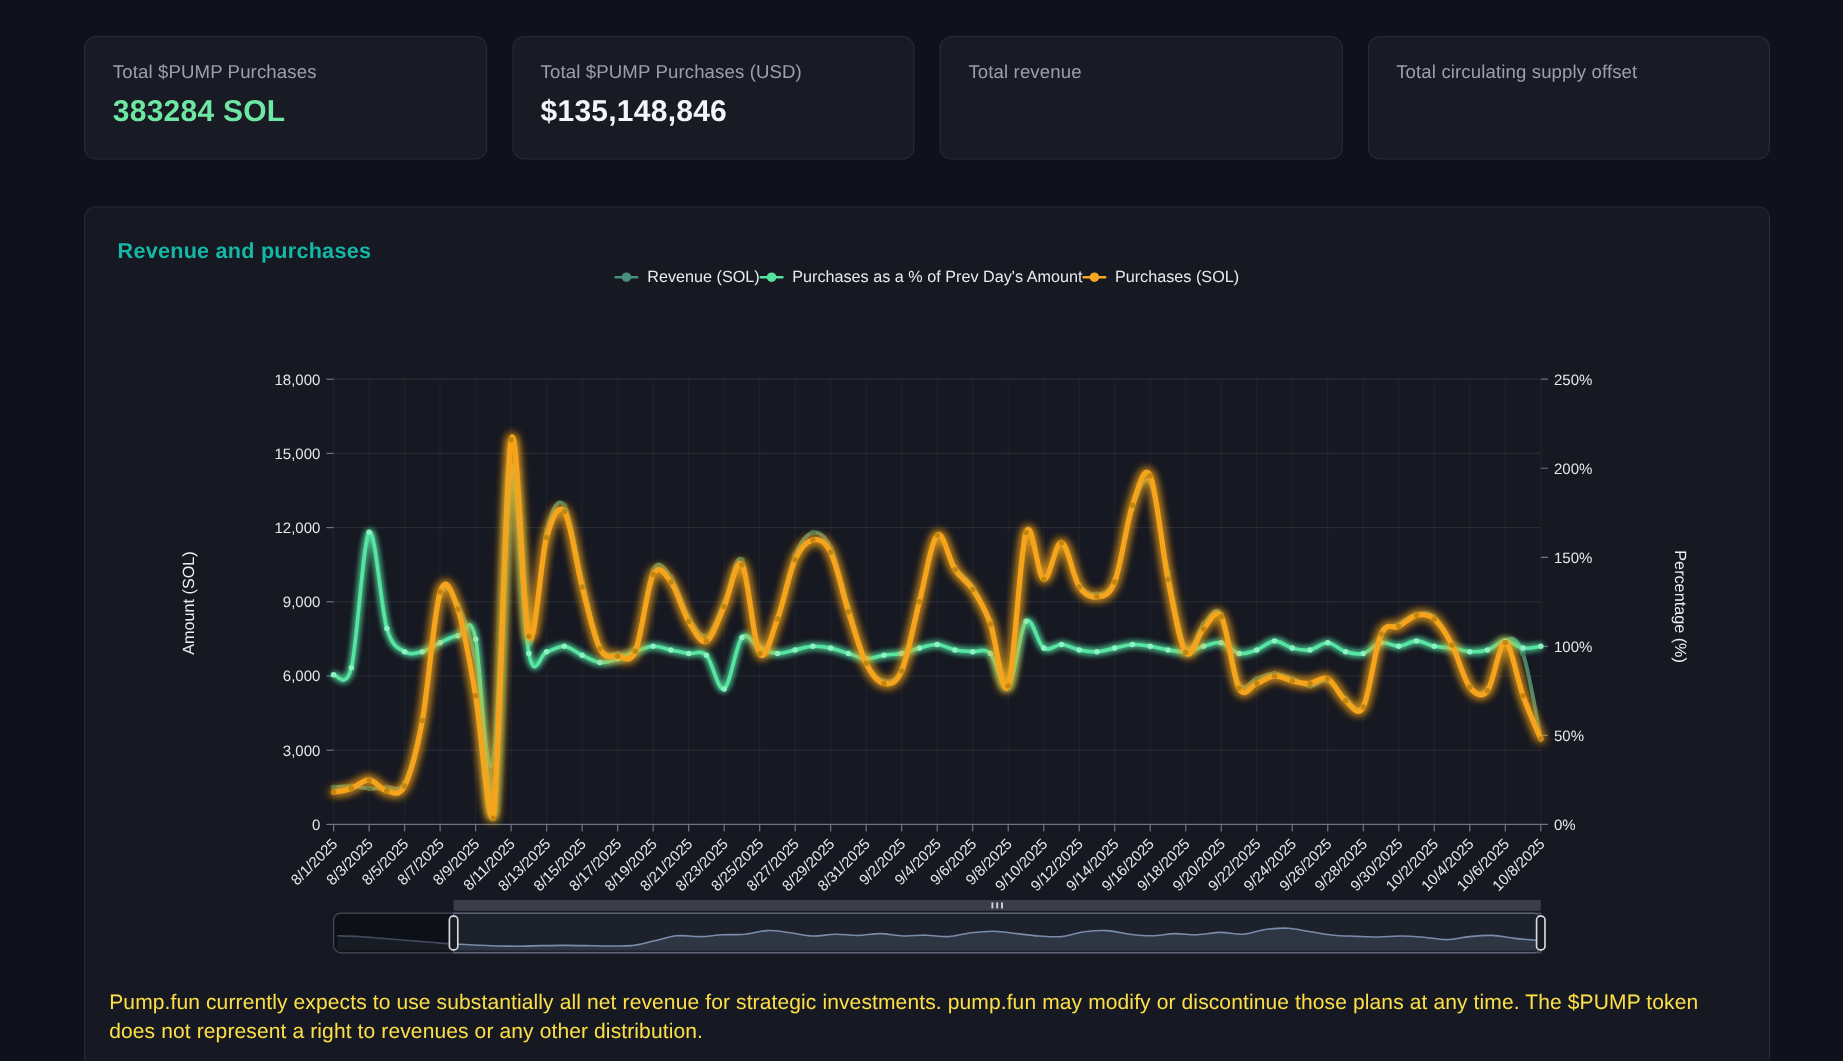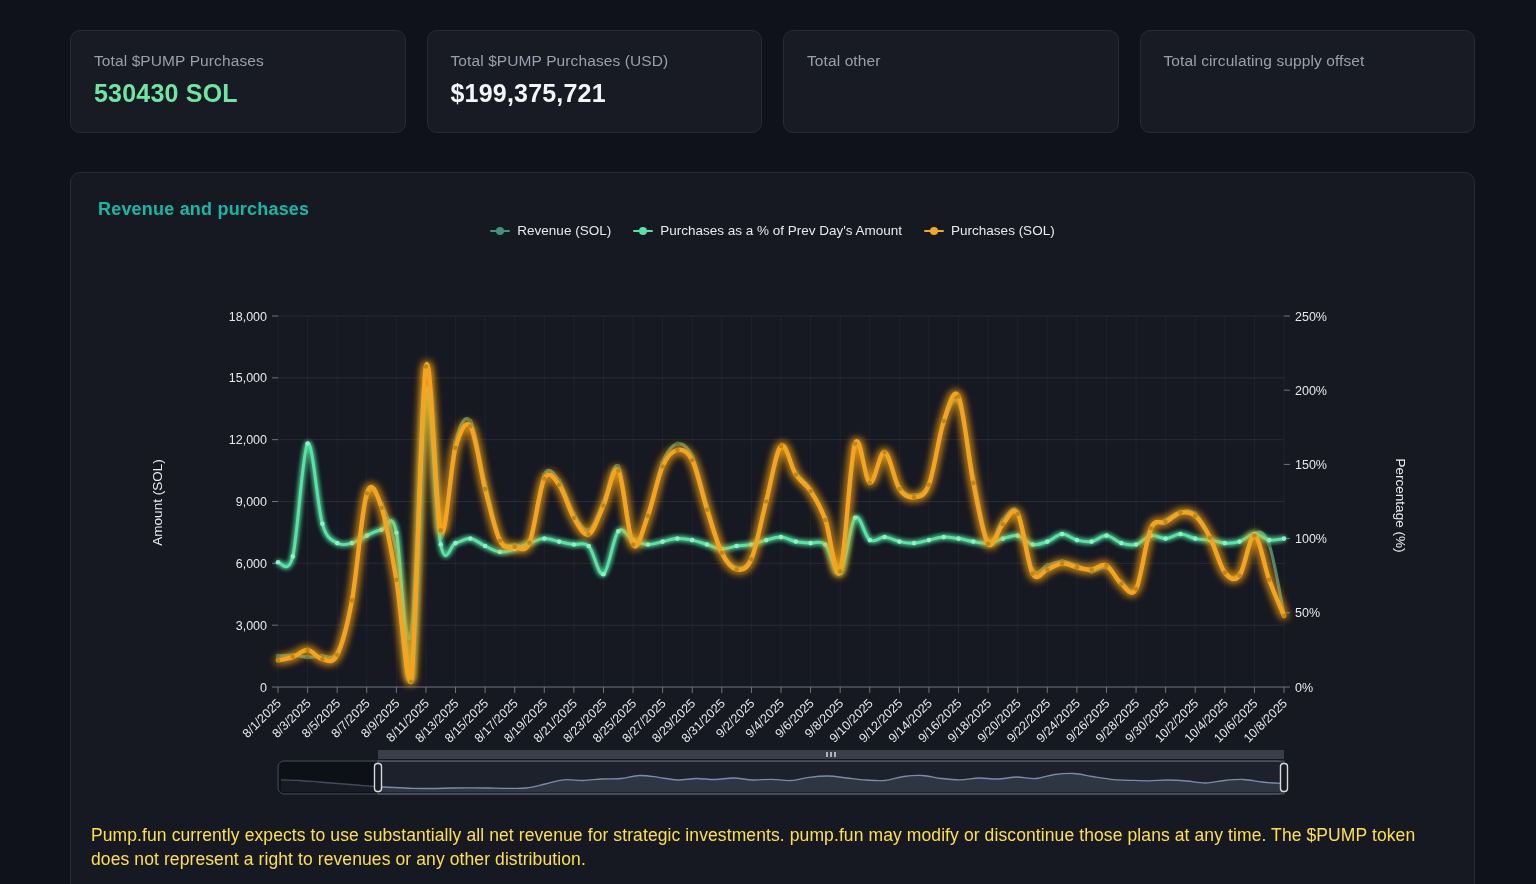--- a/index.html
+++ b/index.html
@@ -7,49 +7,49 @@
   .page{position:relative;width:1536px;height:884px;background:#10121b;}
   .stats-row{position:absolute;left:70px;top:30px;width:1405px;display:flex;gap:21px;}
   .stat-card{flex:1;background:#181a24;border:1px solid #272a37;border-radius:10px;
     padding:21px 23px;box-sizing:border-box;height:103px;}
   .stat-label{font-size:15.5px;color:#99a0ad;margin-bottom:9px;letter-spacing:.1px;}
   .stat-value{font-size:25px;font-weight:700;color:#f4f5f8;letter-spacing:.2px;}
   .stat-value.green{color:#6ee7a2;}
   .chart-card{position:absolute;left:70px;top:172px;width:1405px;height:740px;
     background:#161822;border:1px solid #262937;border-radius:10px;box-sizing:border-box;overflow:hidden;}
   .chart-title{position:absolute;left:27px;top:26px;font-size:18px;font-weight:700;color:#14b8a6;letter-spacing:.2px;}
-  .chart-legend{position:absolute;left:0;top:50px;width:100%;display:flex;justify-content:center;gap:22px;}
+  .chart-legend{position:absolute;left:0;top:50px;width:100%;display:flex;justify-content:center;}
   .legend-item{display:flex;align-items:center;gap:7px;cursor:pointer;}
   .legend-marker{position:relative;width:20px;height:10px;flex:0 0 auto;}
   .legend-marker .line{position:absolute;left:0;top:4px;width:20px;height:2.5px;border-radius:2px;}
   .legend-marker .dot{position:absolute;left:6px;top:1px;width:8px;height:8px;border-radius:50%;}
   .legend-label{font-size:13.5px;color:#e8eaee;}
   .axis-title{position:absolute;font-size:13.5px;color:#eceef1;white-space:nowrap;}
   .axis-title.left{left:-39px;top:322px;transform:rotate(-90deg);width:250px;text-align:center;transform-origin:center;}
   .axis-title.right{left:1204px;top:325px;transform:rotate(90deg);width:250px;text-align:center;transform-origin:center;}
   .chart-svg{position:absolute;left:0;top:0;}
   .footer-note{position:absolute;left:20px;top:650px;width:1350px;font-size:17.5px;line-height:1.38;
     color:#fde047;letter-spacing:.1px;}
 </style>
 </head>
 <body>
 
 <div class="page">
 
   <div class="stats-row">
     <div class="stat-card">
       <div class="stat-label">Total $PUMP Purchases</div>
-      <div class="stat-value green">530430 SOL</div>
+      <div class="stat-value green">383284 SOL</div>
     </div>
     <div class="stat-card">
       <div class="stat-label">Total $PUMP Purchases (USD)</div>
-      <div class="stat-value">$199,375,721</div>
+      <div class="stat-value">$135,148,846</div>
     </div>
     <div class="stat-card">
-      <div class="stat-label">Total other</div>
+      <div class="stat-label">Total revenue</div>
     </div>
     <div class="stat-card">
       <div class="stat-label">Total circulating supply offset</div>
     </div>
   </div>
 
   <div class="chart-card">
     <div class="chart-title">Revenue and purchases</div>
 
     <div class="chart-legend">

